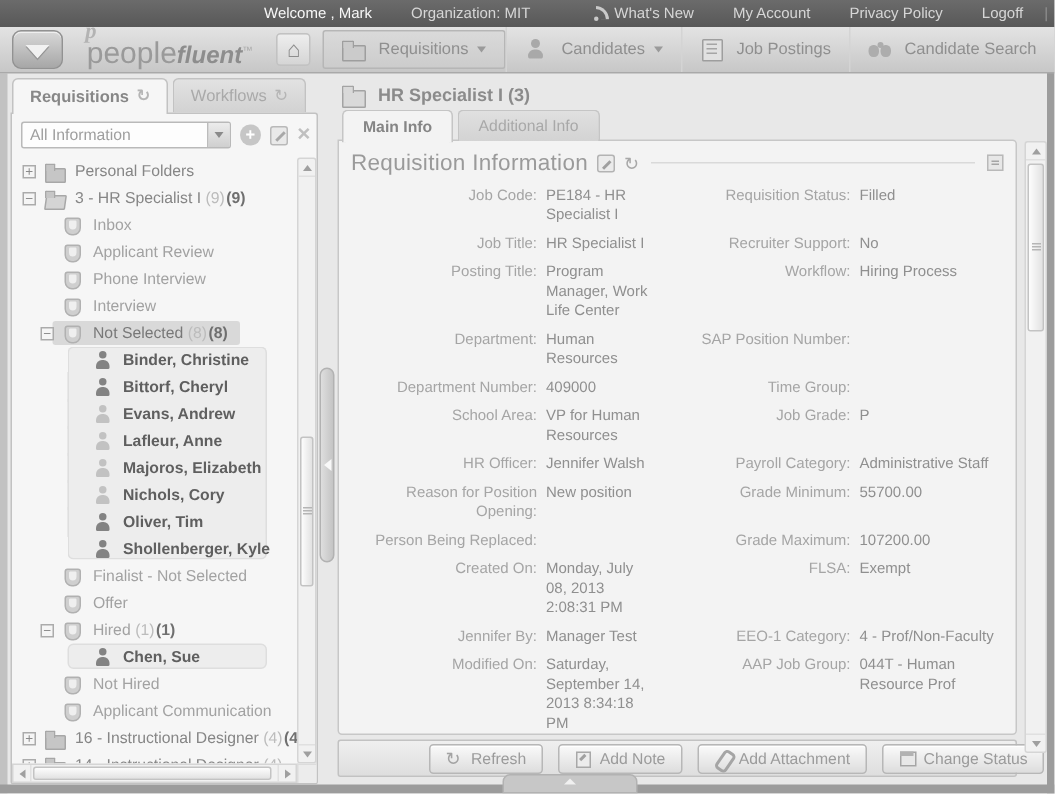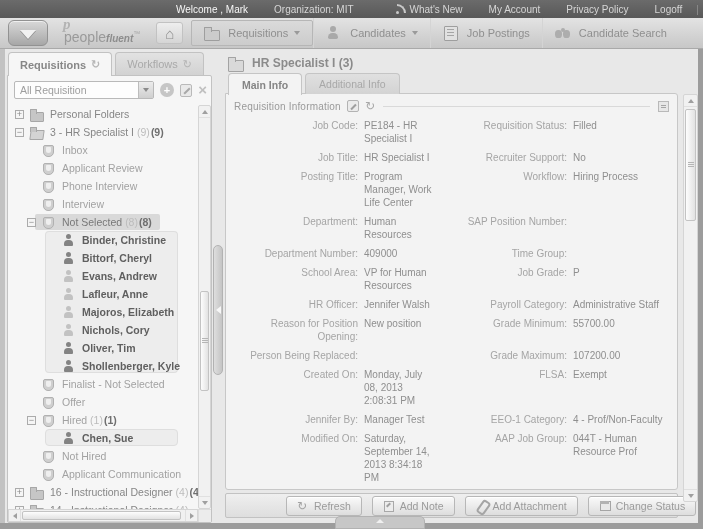--- a/index.html
+++ b/index.html
@@ -30,22 +30,22 @@
   .navbar { height:31px; background:linear-gradient(#e3e3e3,#c7c7c7); border-bottom:1px solid #a9a9a9;
             display:flex; align-items:center; position:relative; z-index:5; }
   .logo-button { width:40px; height:26px; margin-left:8px; border-radius:6px; border:1px solid #929292; cursor:pointer;
       background:linear-gradient(#d8d8d8,#a7a7a7); display:flex; align-items:center; justify-content:center;
       box-shadow:inset 0 1px 0 rgba(255,255,255,.6); }
   .logo-chevron { width:0; height:0; border-left:8px solid transparent; border-right:8px solid transparent;
       border-top:9px solid #f1f1f1; margin-top:2px; filter:drop-shadow(0 1px 0 #8a8a8a); }
   .brand { margin-left:16px; position:relative; padding-top:7px; white-space:nowrap; }
   .brand-mark { position:absolute; left:-1px; top:-5px; font-family:"Liberation Serif","DejaVu Serif",serif;
       font-style:italic; font-weight:bold; font-size:15px; color:#b3b3b3; }
-  .brand-people { font-size:14px; color:#9a9a9a; }
-  .brand-fluent { font-size:10px; color:#8d8d8d; font-weight:bold; font-style:italic; }
+  .brand-people { font-size:20px; color:#9a9a9a; }
+  .brand-fluent { font-size:16px; color:#8d8d8d; font-weight:bold; font-style:italic; }
   .brand-tm { font-size:7px; color:#a8a8a8; vertical-align:super; }
   .home-button { margin:0 8px 0 16px; width:27px; height:22px; border:1px solid #c2c2c2; border-radius:3px; cursor:pointer;
       background:linear-gradient(#eeeeee,#d5d5d5); display:flex; align-items:center; justify-content:center; }
   .home-icon { font-size:15px; color:#8d8d8d; line-height:1; }
   .nav-items { display:flex; align-items:stretch; height:100%; }
   .nav-item { display:flex; align-items:center; padding:0 12px; font-size:11px; color:#8f8f8f; cursor:pointer;
       border-left:1px solid #d4d4d4; white-space:nowrap; }
   .nav-item.active { background:linear-gradient(#dadada,#cccccc); border:1px solid #b6b6b6; border-radius:2px; margin:2px 0; }
   .nav-icon { width:17px; height:14px; position:relative; display:inline-block; margin-right:7px; flex:0 0 auto; }
   .icon-requisitions-folder-icon .nav-icon::before { content:""; position:absolute; left:0; top:4px; width:14px; height:9px;
@@ -189,21 +189,21 @@
       border:1px solid #a3a3a3; border-bottom:none; border-radius:1px 1px 0 0; }
   .main-title { font-size:12px; font-weight:bold; color:#8b8b8b; }
   .main-tabs { height:21px; margin-left:3px; display:flex; gap:3px; position:relative; z-index:3; }
   .main-tab { height:21px; padding:0 13px; display:flex; align-items:center; font-size:10.5px; color:#a8a8a8;
       background:linear-gradient(#e0e0e0,#d3d3d3); border:1px solid #c5c5c5; border-bottom:none;
       border-radius:4px 4px 0 0; cursor:pointer; white-space:nowrap; }
   .main-tab.active { background:#f3f3f3; color:#858585; font-weight:bold; height:22px; }
   .panel { height:397px; margin-right:20px; margin-top:-1px; background:#f3f3f3; border:1px solid #c7c7c7;
       border-radius:0 3px 3px 3px; position:relative; z-index:2; overflow:hidden; }
   .legend-row { display:flex; align-items:center; gap:6px; padding:6px 8px 3px 8px; }
-  .legend { font-size:10px; color:#9a9a9a; white-space:nowrap; letter-spacing:.2px; }
+  .legend { font-size:15px; color:#9a9a9a; white-space:nowrap; letter-spacing:.2px; }
   .edit-icon { width:12px; height:12px; border:1px solid #b3b3b3; background:#ebebeb; border-radius:2px;
       position:relative; cursor:pointer; flex:0 0 auto; }
   .edit-icon::before { content:""; position:absolute; left:2px; top:5px; width:7px; height:2px; background:#9f9f9f;
       transform:rotate(-45deg); }
   .refresh-small { font-size:12px; color:#a8a8a8; line-height:12px; cursor:pointer; }
   .legend-line { flex:1; height:1px; background:#d9d9d9; margin:0 2px; }
   .collapse-icon { width:11px; height:11px; border:1px solid #b9b9b9; background:#e7e7e7; position:relative;
       cursor:pointer; flex:0 0 auto; }
   .collapse-icon::before { content:""; position:absolute; left:2px; top:3px; width:5px; height:1px; background:#a5a5a5;
       box-shadow:0 2px 0 #a5a5a5; }
@@ -323,21 +323,21 @@
         </div>
 
         <div class="side-tab">
           <span>Workflows</span>
           <span class="tab-refresh">↻</span>
         </div>
       </div>
     <div class="side-panel">
       <div class="filter-row">
         <div class="filter-select">
-          <span class="filter-value">All Requisition</span>
+          <span class="filter-value">All Information</span>
           <span class="select-arrow-btn"></span>
         </div>
         <span class="tool add"></span>
         <span class="tool edit"></span>
         <span class="tool del">×</span>
       </div>
       <div class="tree">
 
           <div class="tree-row type-folder icon-folder-icon expander-plus">
             <span class="expander"></span>

